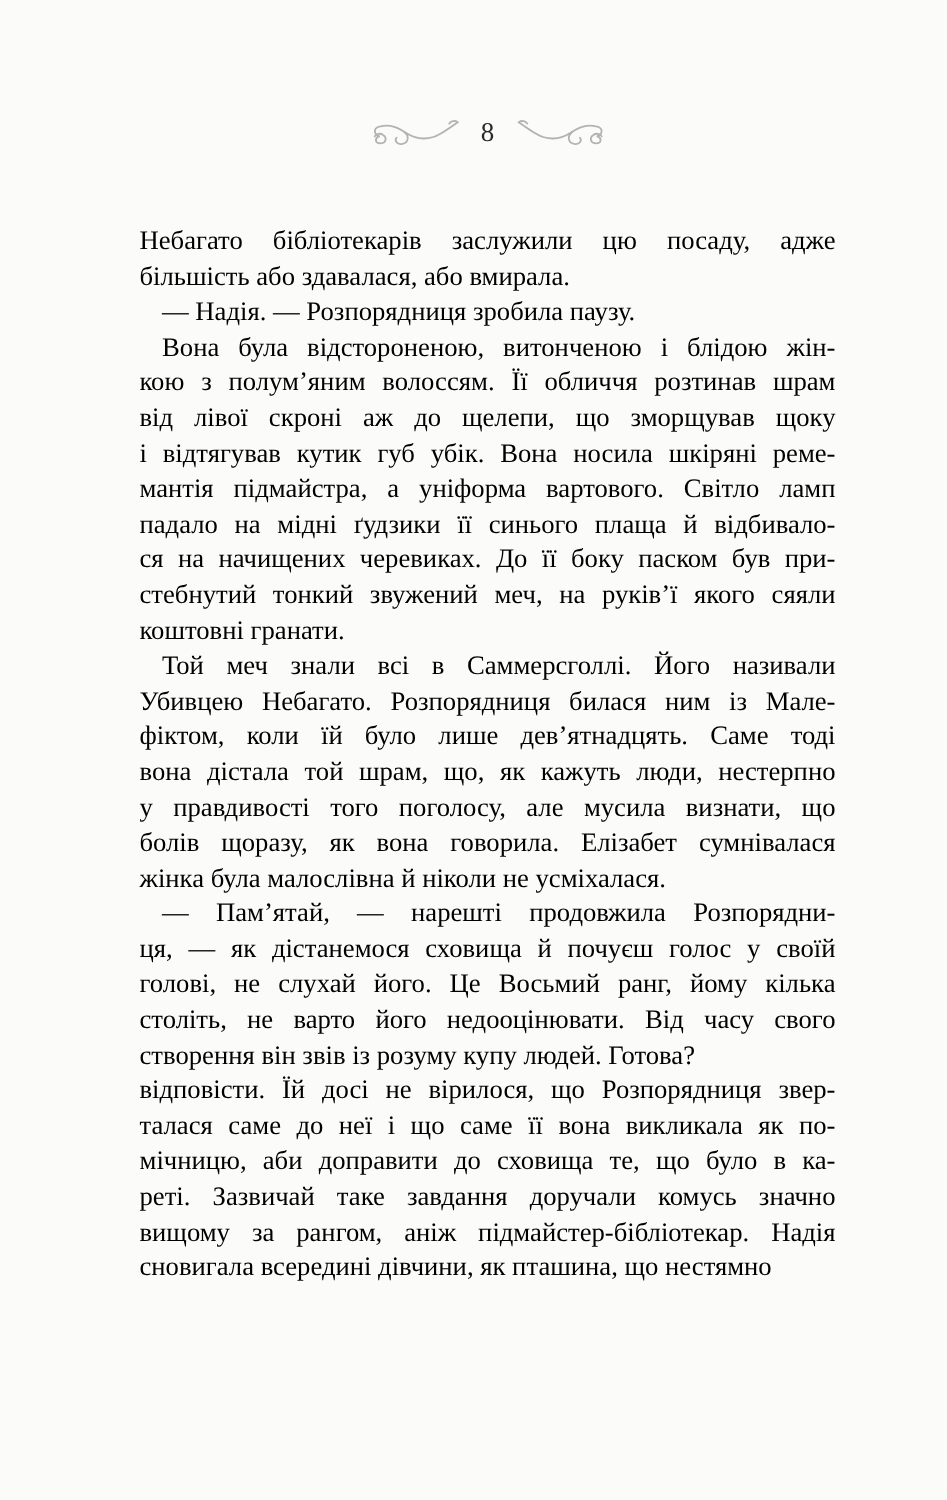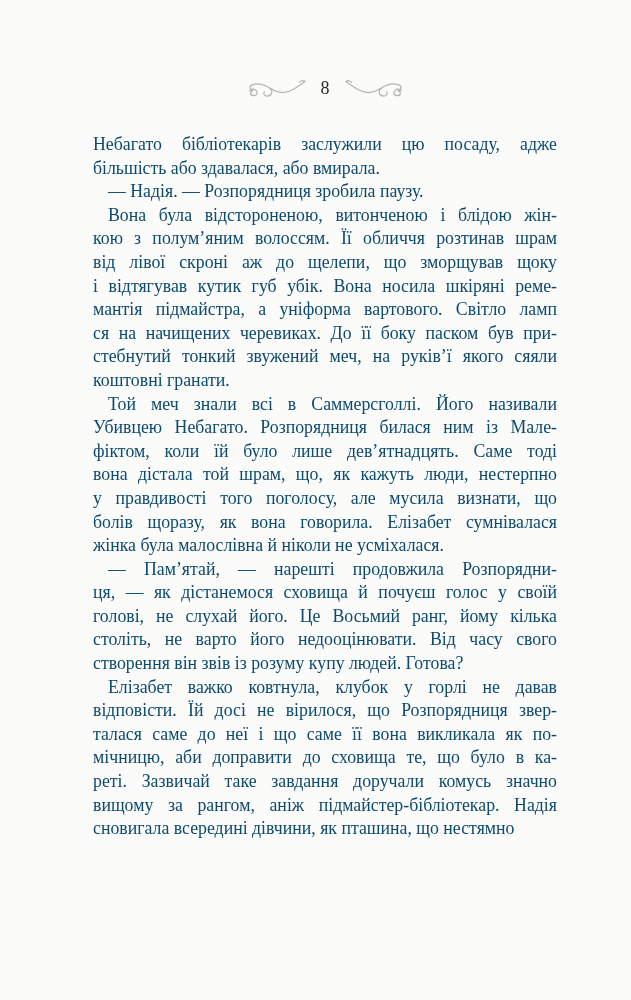--- a/index.html
+++ b/index.html
@@ -39,24 +39,24 @@
   }
   .flourish.right { transform: scaleX(-1); }
   .flourish path {
     fill: none;
     stroke: #b3b3b3;
     stroke-width: 1.3;
     stroke-linecap: round;
   }
   .text-block {
     position: absolute;
-    top: 133px;
+    top: 149px;
     left: 93px;
     width: 464px;
-    color: #0c4a6e;
+    color: #000000;
     font-size: 17.8px;
     line-height: 23.6px;
   }
   .line {
     text-align: justify;
     text-align-last: justify;
   }
   .line.last { text-align-last: left; }
   .line.indent { text-indent: 15px; }
 </style>
@@ -81,36 +81,36 @@
 
   <div class="text-block">
       <div class="line">Небагато бібліотекарів заслужили цю посаду, адже</div>
       <div class="line last">більшість або здавалася, або вмирала.</div>
       <div class="line last indent">— Надія. — Розпорядниця зробила паузу.</div>
       <div class="line indent">Вона була відстороненою, витонченою і блідою жін-</div>
       <div class="line">кою з полум’яним волоссям. Її обличчя розтинав шрам</div>
       <div class="line">від лівої скроні аж до щелепи, що зморщував щоку</div>
       <div class="line">і відтягував кутик губ убік. Вона носила шкіряні реме-</div>
       <div class="line">мантія підмайстра, а уніформа вартового. Світло ламп</div>
+      <div class="line">падало на мідні ґудзики її синього плаща й відбивало-</div>
       <div class="line">ся на начищених черевиках. До її боку паском був при-</div>
       <div class="line">стебнутий тонкий звужений меч, на руків’ї якого сяяли</div>
       <div class="line last">коштовні гранати.</div>
       <div class="line indent">Той меч знали всі в Саммерсголлі. Його називали</div>
       <div class="line">Убивцею Небагато. Розпорядниця билася ним із Мале-</div>
       <div class="line">фіктом, коли їй було лише дев’ятнадцять. Саме тоді</div>
       <div class="line">вона дістала той шрам, що, як кажуть люди, нестерпно</div>
       <div class="line">у правдивості того поголосу, але мусила визнати, що</div>
       <div class="line">болів щоразу, як вона говорила. Елізабет сумнівалася</div>
       <div class="line last">жінка була малослівна й ніколи не усміхалася.</div>
       <div class="line indent">— Пам’ятай, — нарешті продовжила Розпорядни-</div>
       <div class="line">ця, — як дістанемося сховища й почуєш голос у своїй</div>
       <div class="line">голові, не слухай його. Це Восьмий ранг, йому кілька</div>
       <div class="line">століть, не варто його недооцінювати. Від часу свого</div>
       <div class="line last">створення він звів із розуму купу людей. Готова?</div>
-      <div class="line indent">Елізабет важко ковтнула, клубок у горлі не давав</div>
       <div class="line">відповісти. Їй досі не вірилося, що Розпорядниця звер-</div>
       <div class="line">талася саме до неї і що саме її вона викликала як по-</div>
       <div class="line">мічницю, аби доправити до сховища те, що було в ка-</div>
       <div class="line">реті. Зазвичай таке завдання доручали комусь значно</div>
       <div class="line">вищому за рангом, аніж підмайстер-бібліотекар. Надія</div>
       <div class="line last">сновигала всередині дівчини, як пташина, що нестямно</div>
     </div>
 
 </div>
 

